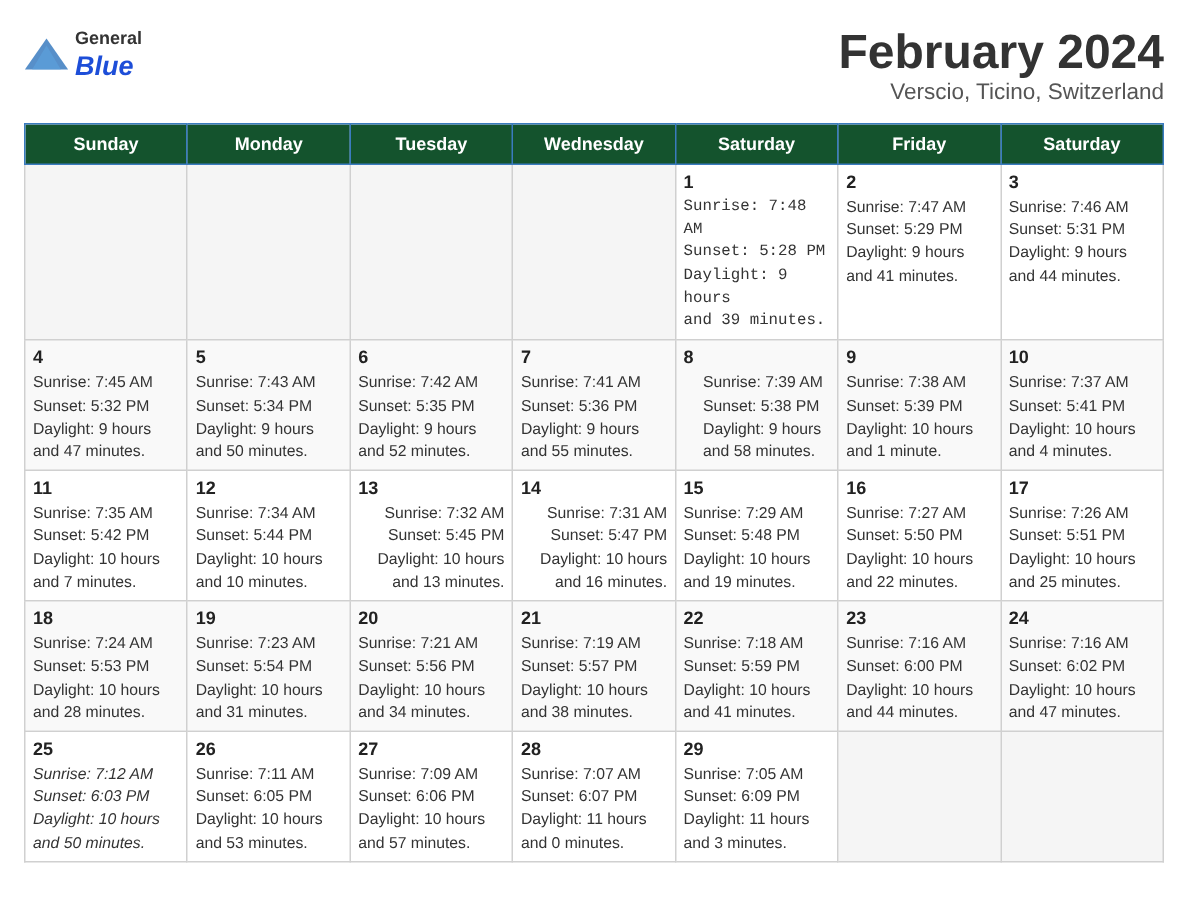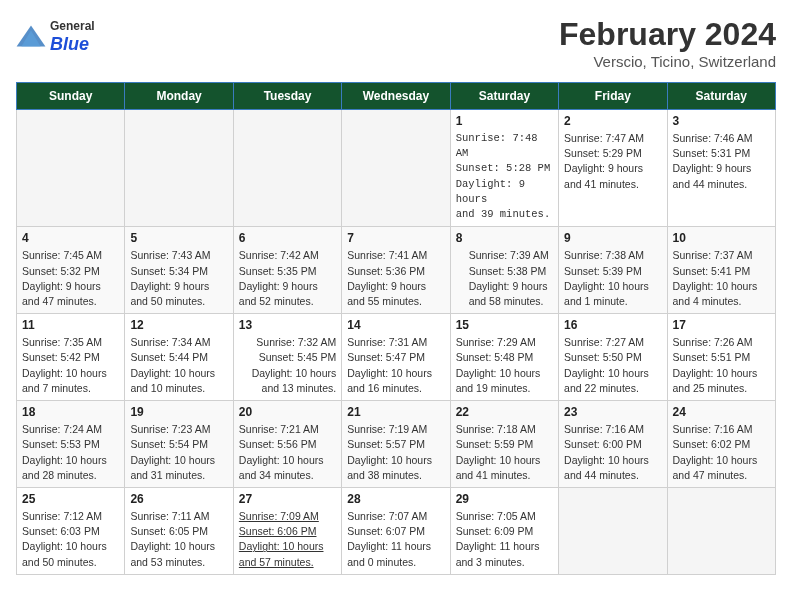--- a/index.html
+++ b/index.html
@@ -206,21 +206,21 @@
         </td>
         <td>
           <div class="day-num">13</div>
           <div class="day-info" style="white-space: pre-line; text-align: right;">Sunrise: 7:32 AM
 Sunset: 5:45 PM
 Daylight: 10 hours
 and 13 minutes.</div>
         </td>
         <td>
           <div class="day-num">14</div>
-          <div class="day-info" style="white-space: pre-line;">Sunrise: 7:31 AM
+          <div class="day-info" style="white-space: pre-line; text-align: right;">Sunrise: 7:31 AM
 Sunset: 5:47 PM
 Daylight: 10 hours
 and 16 minutes.</div>
         </td>
         <td>
           <div class="day-num">15</div>
           <div class="day-info" style="white-space: pre-line;">Sunrise: 7:29 AM
 Sunset: 5:48 PM
 Daylight: 10 hours
 and 19 minutes.</div>
@@ -287,35 +287,35 @@
           <div class="day-num">24</div>
           <div class="day-info" style="white-space: pre-line;">Sunrise: 7:16 AM
 Sunset: 6:02 PM
 Daylight: 10 hours
 and 47 minutes.</div>
         </td>
       </tr>
       <tr>
         <td>
           <div class="day-num">25</div>
-          <div class="day-info" style="white-space: pre-line;">Sunrise: 7:12 AM
+          <div class="day-info" style="white-space: pre-line; font-style: italic;">Sunrise: 7:12 AM
 Sunset: 6:03 PM
 Daylight: 10 hours
 and 50 minutes.</div>
         </td>
         <td>
           <div class="day-num">26</div>
           <div class="day-info" style="white-space: pre-line;">Sunrise: 7:11 AM
 Sunset: 6:05 PM
 Daylight: 10 hours
 and 53 minutes.</div>
         </td>
         <td>
           <div class="day-num">27</div>
-          <div class="day-info" style="white-space: pre-line; text-decoration: underline;">Sunrise: 7:09 AM
+          <div class="day-info" style="white-space: pre-line;">Sunrise: 7:09 AM
 Sunset: 6:06 PM
 Daylight: 10 hours
 and 57 minutes.</div>
         </td>
         <td>
           <div class="day-num">28</div>
           <div class="day-info" style="white-space: pre-line;">Sunrise: 7:07 AM
 Sunset: 6:07 PM
 Daylight: 11 hours
 and 0 minutes.</div>

